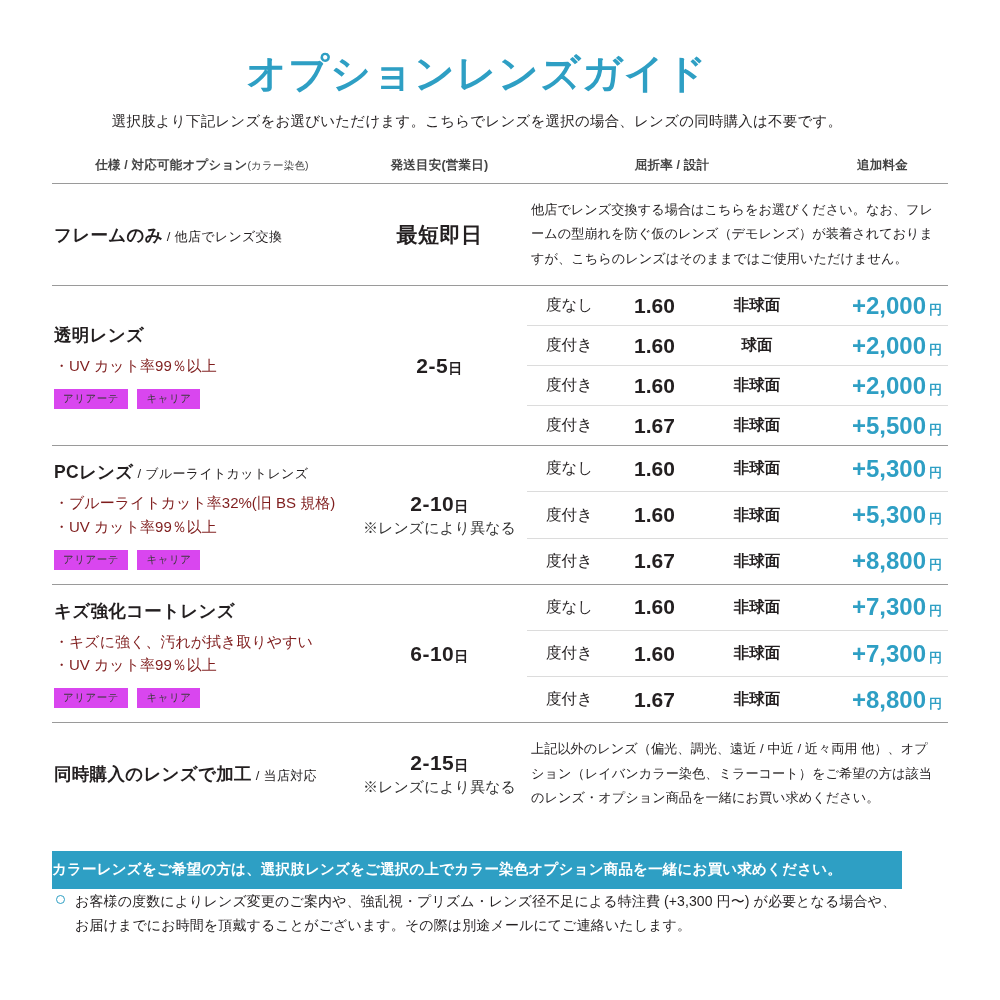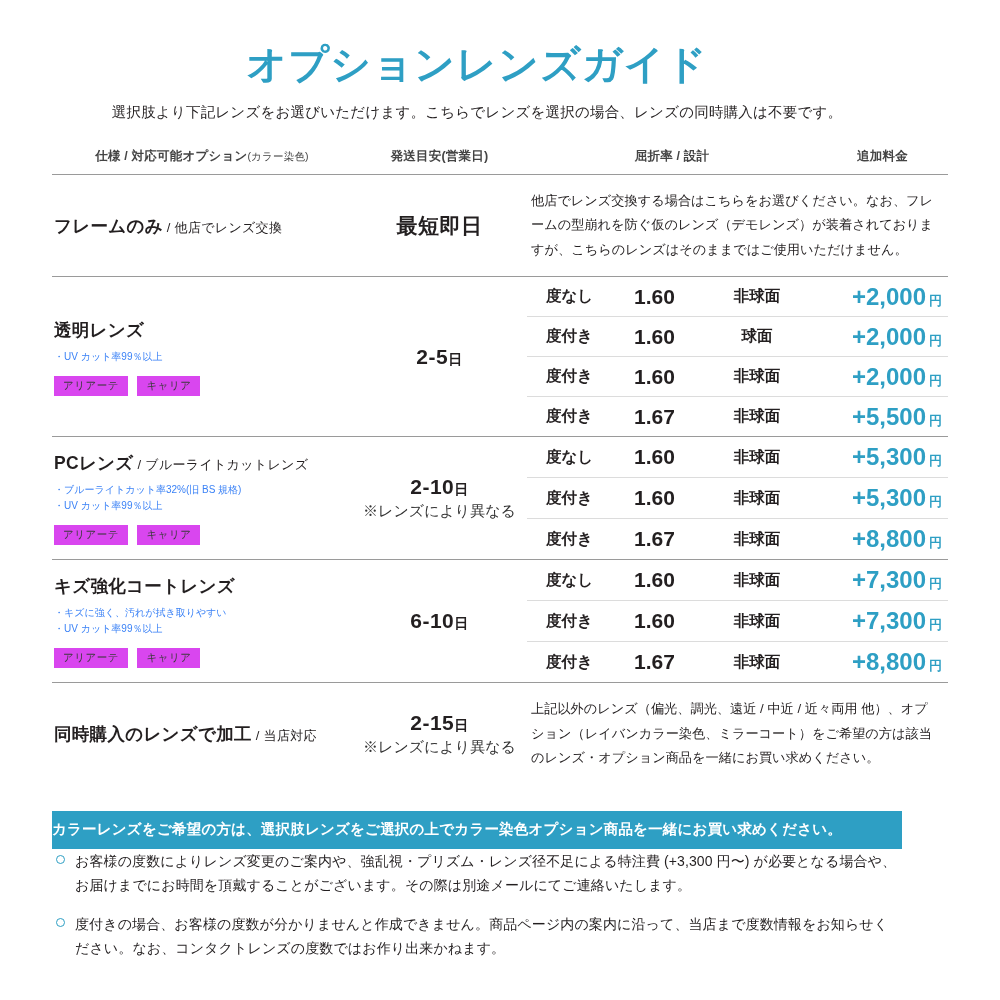--- a/index.html
+++ b/index.html
@@ -4,21 +4,21 @@
 <style>
   * { box-sizing: border-box; }
   html, body { margin:0; padding:0; }
   body {
     width:1000px; height:1000px;
     background:#ffffff;
     font-family:"Liberation Sans", sans-serif;
     color:#231f20;
     position:relative;
   }
-  .page { width:954px; height:1000px; position:relative; padding:4px 52px; }
+  .page { width:954px; height:1000px; position:relative; padding:13px 52px; }
 
   
   .title {
     text-align:center;
     color:#2e9fc4;
     font-size:40px;
     font-weight:bold;
     letter-spacing:1px;
     padding-top:38px;
     line-height:1.1;
@@ -51,39 +51,39 @@
   }
   thead th.spec-h { text-align:center; }
   .hdr-small { font-size:10.5px; font-weight:normal; }
 
   tbody td { border-top:1px solid #cfcfcf; vertical-align:middle; }
   .thickline td { border-top:1.6px solid #9a9a9a; }
 
   .cell-spec { padding:14px 4px 14px 2px; }
   .spec-name { font-size:17.5px; font-weight:bold; letter-spacing:0.3px; }
   .spec-name .sub { font-size:13px; font-weight:normal; }
-  .spec-bullets { margin-top:7px; font-size:10px; line-height:1.55; color:#3b82f6; }
+  .spec-bullets { margin-top:7px; font-size:15px; line-height:1.55; color:#7f1d1d; }
   .tags { margin-top:11px; }
   .tag {
     display:inline-block;
     background:#d946ef;
     color:#3a3a3a;
     font-size:10.5px;
     padding:3px 9px;
     margin-right:5px;
     letter-spacing:0.5px;
   }
 
   .cell-ship { text-align:center; font-size:21px; font-weight:bold; letter-spacing:0.5px; }
   .cell-ship .unit { font-size:14px; }
   .cell-ship .note { display:block; font-size:15px; font-weight:normal; margin-top:3px; color:#333; letter-spacing:0; }
 
   .cell-note { font-size:13.2px; line-height:1.85; padding:14px 10px 14px 4px; }
 
-  .cell-deg { text-align:center; font-size:15.5px; font-weight:bold; padding:9px 0; }
+  .cell-deg { text-align:center; font-size:15.5px; font-weight:normal; padding:9px 0; }
   .cell-idx { text-align:center; font-size:21px; font-weight:bold; font-family:"Liberation Sans", sans-serif; }
   .cell-des { text-align:center; font-size:15.5px; font-weight:bold; }
   .cell-price { text-align:right; padding-right:6px; color:#2e9fc4; font-size:24px; font-weight:bold; white-space:nowrap; }
   .cell-price .yen { font-size:13px; color:#2e9fc4; margin-left:3px; }
 
   .inner-row td { border-top:1px solid #dcdcdc; }
 
   
   .banner {
     margin-top:26px;
@@ -294,19 +294,15 @@
     </tbody>
   </table>
 
   <div class="banner">カラーレンズをご希望の方は、選択肢レンズをご選択の上でカラー染色オプション商品を一緒にお買い求めください。</div>
 
   <div class="notes">
     <div class="note-item">
       <div class="note-bullet"></div>
       <div class="note-text">お客様の度数によりレンズ変更のご案内や、強乱視・プリズム・レンズ径不足による特注費 (+3,300 円〜) が必要となる場合や、お届けまでにお時間を頂戴することがございます。その際は別途メールにてご連絡いたします。</div>
     </div>
-    <div class="note-item">
-      <div class="note-bullet"></div>
-      <div class="note-text">度付きの場合、お客様の度数が分かりませんと作成できません。商品ページ内の案内に沿って、当店まで度数情報をお知らせください。なお、コンタクトレンズの度数ではお作り出来かねます。</div>
-    </div>
   </div>
 
 </div>
 
 </body></html>

